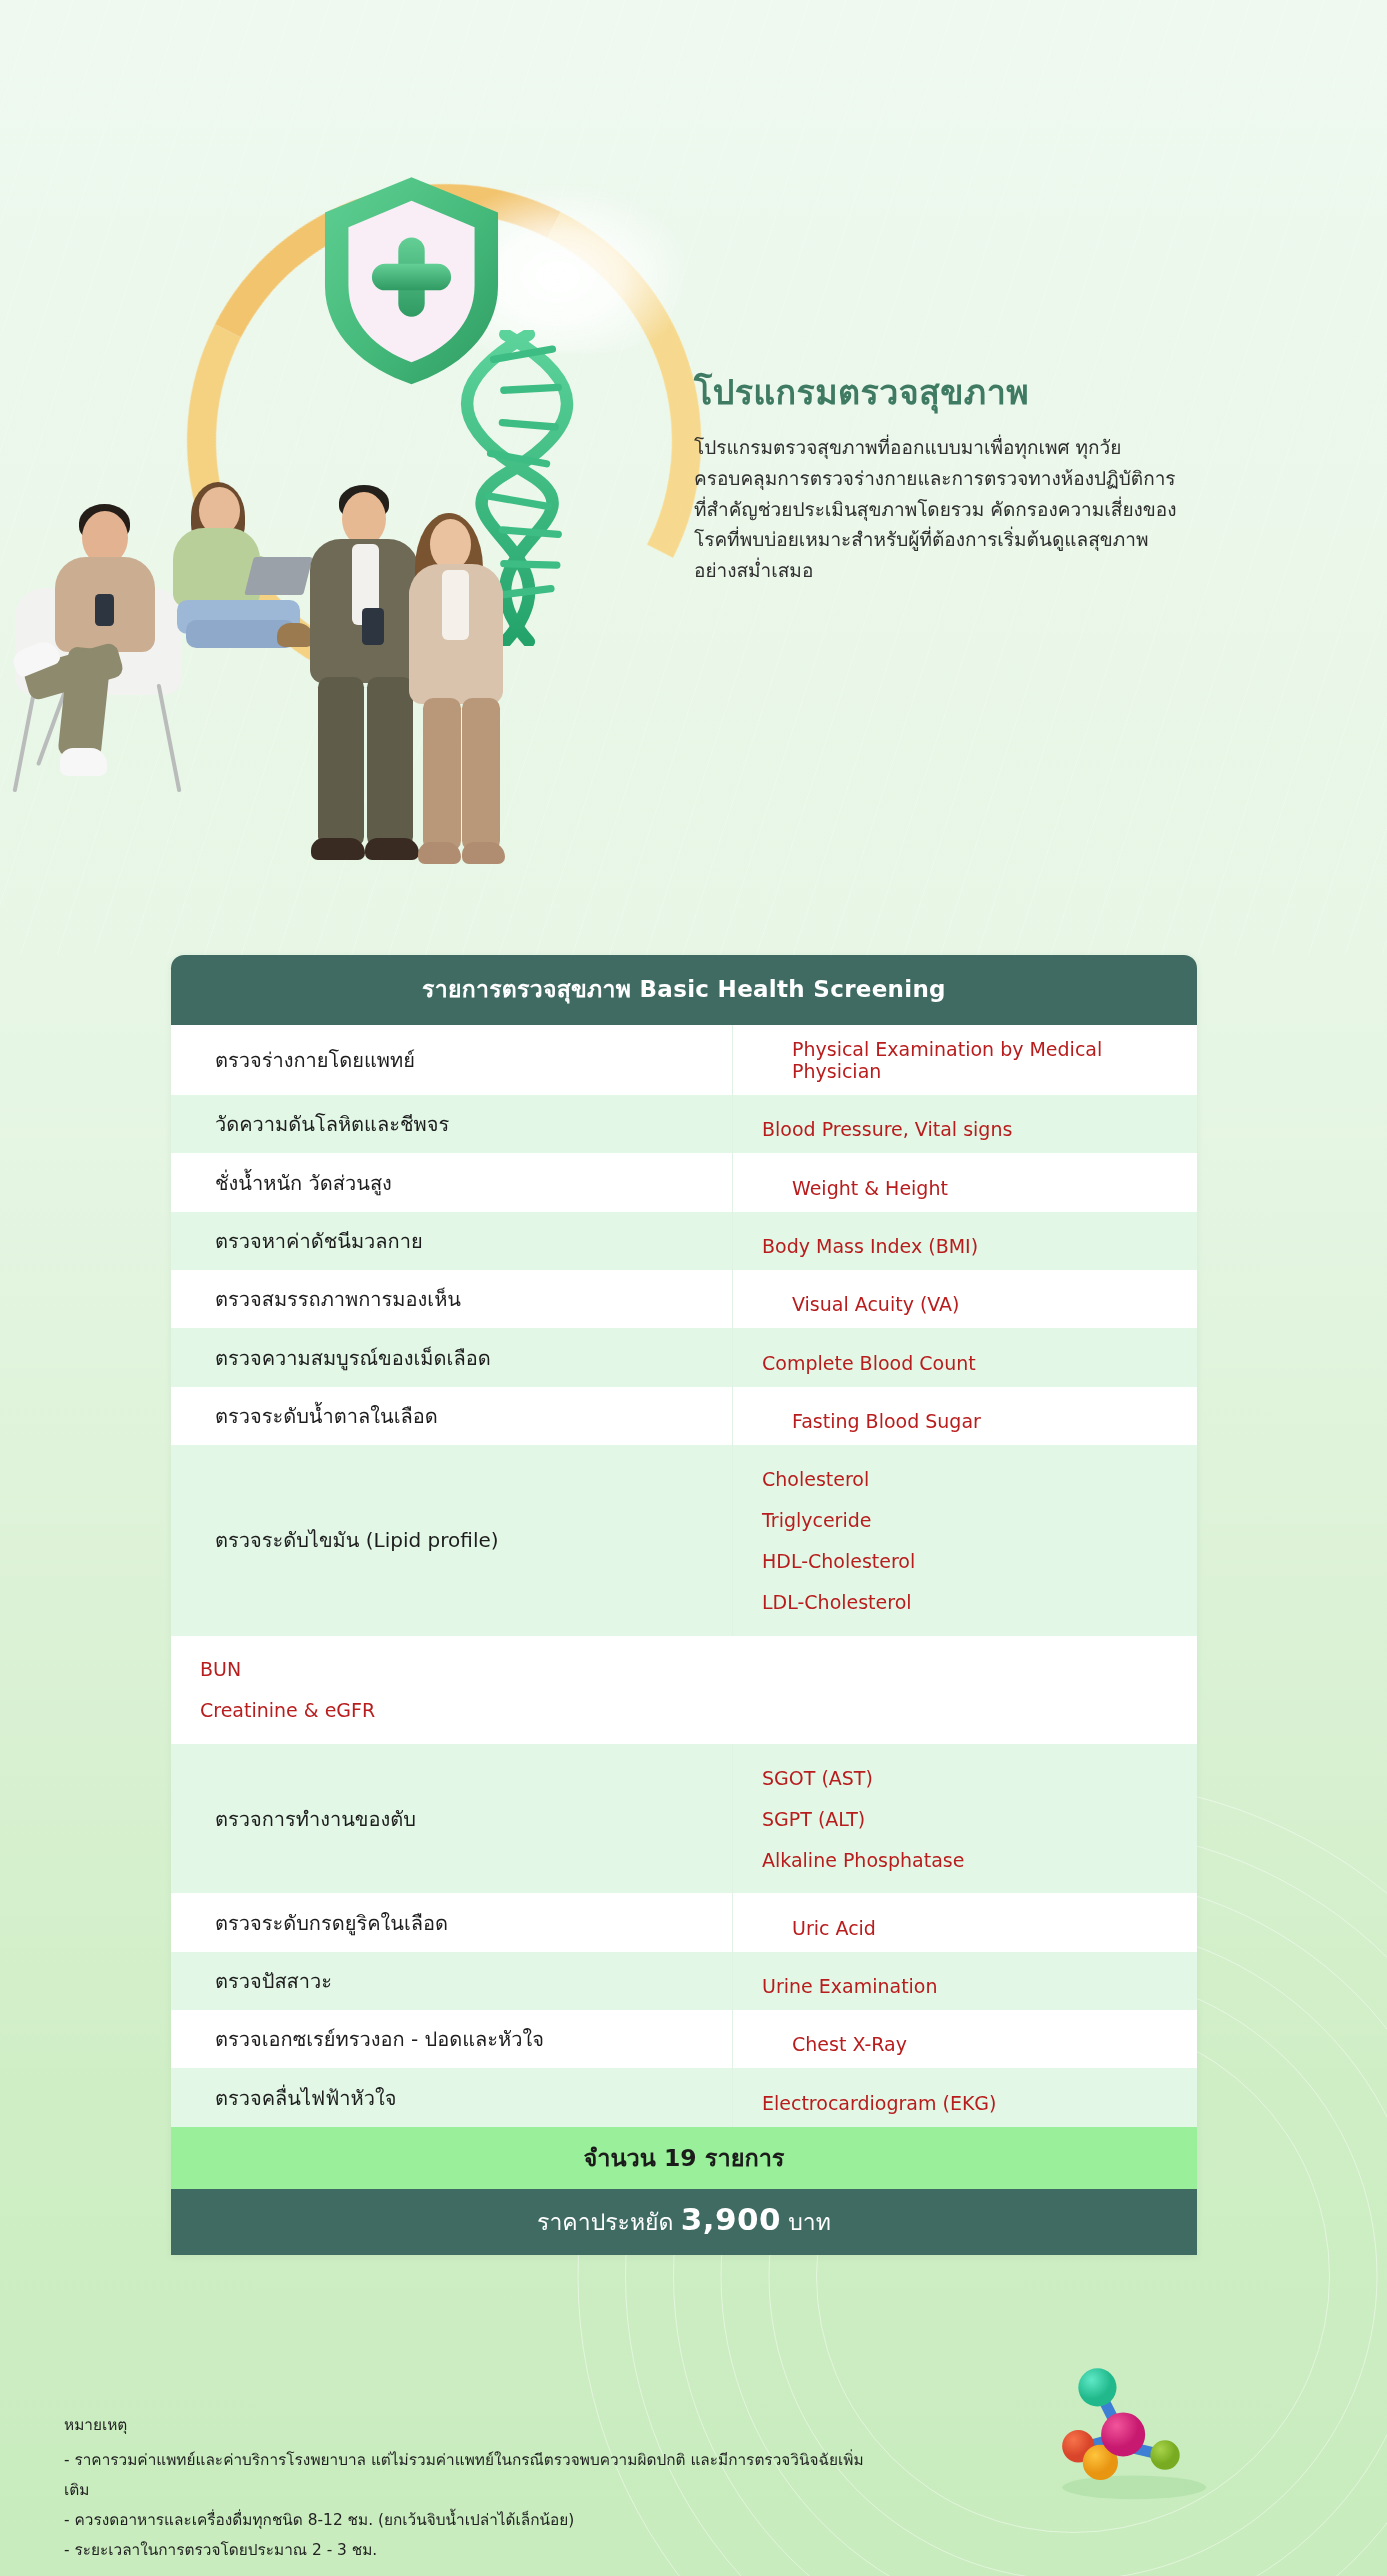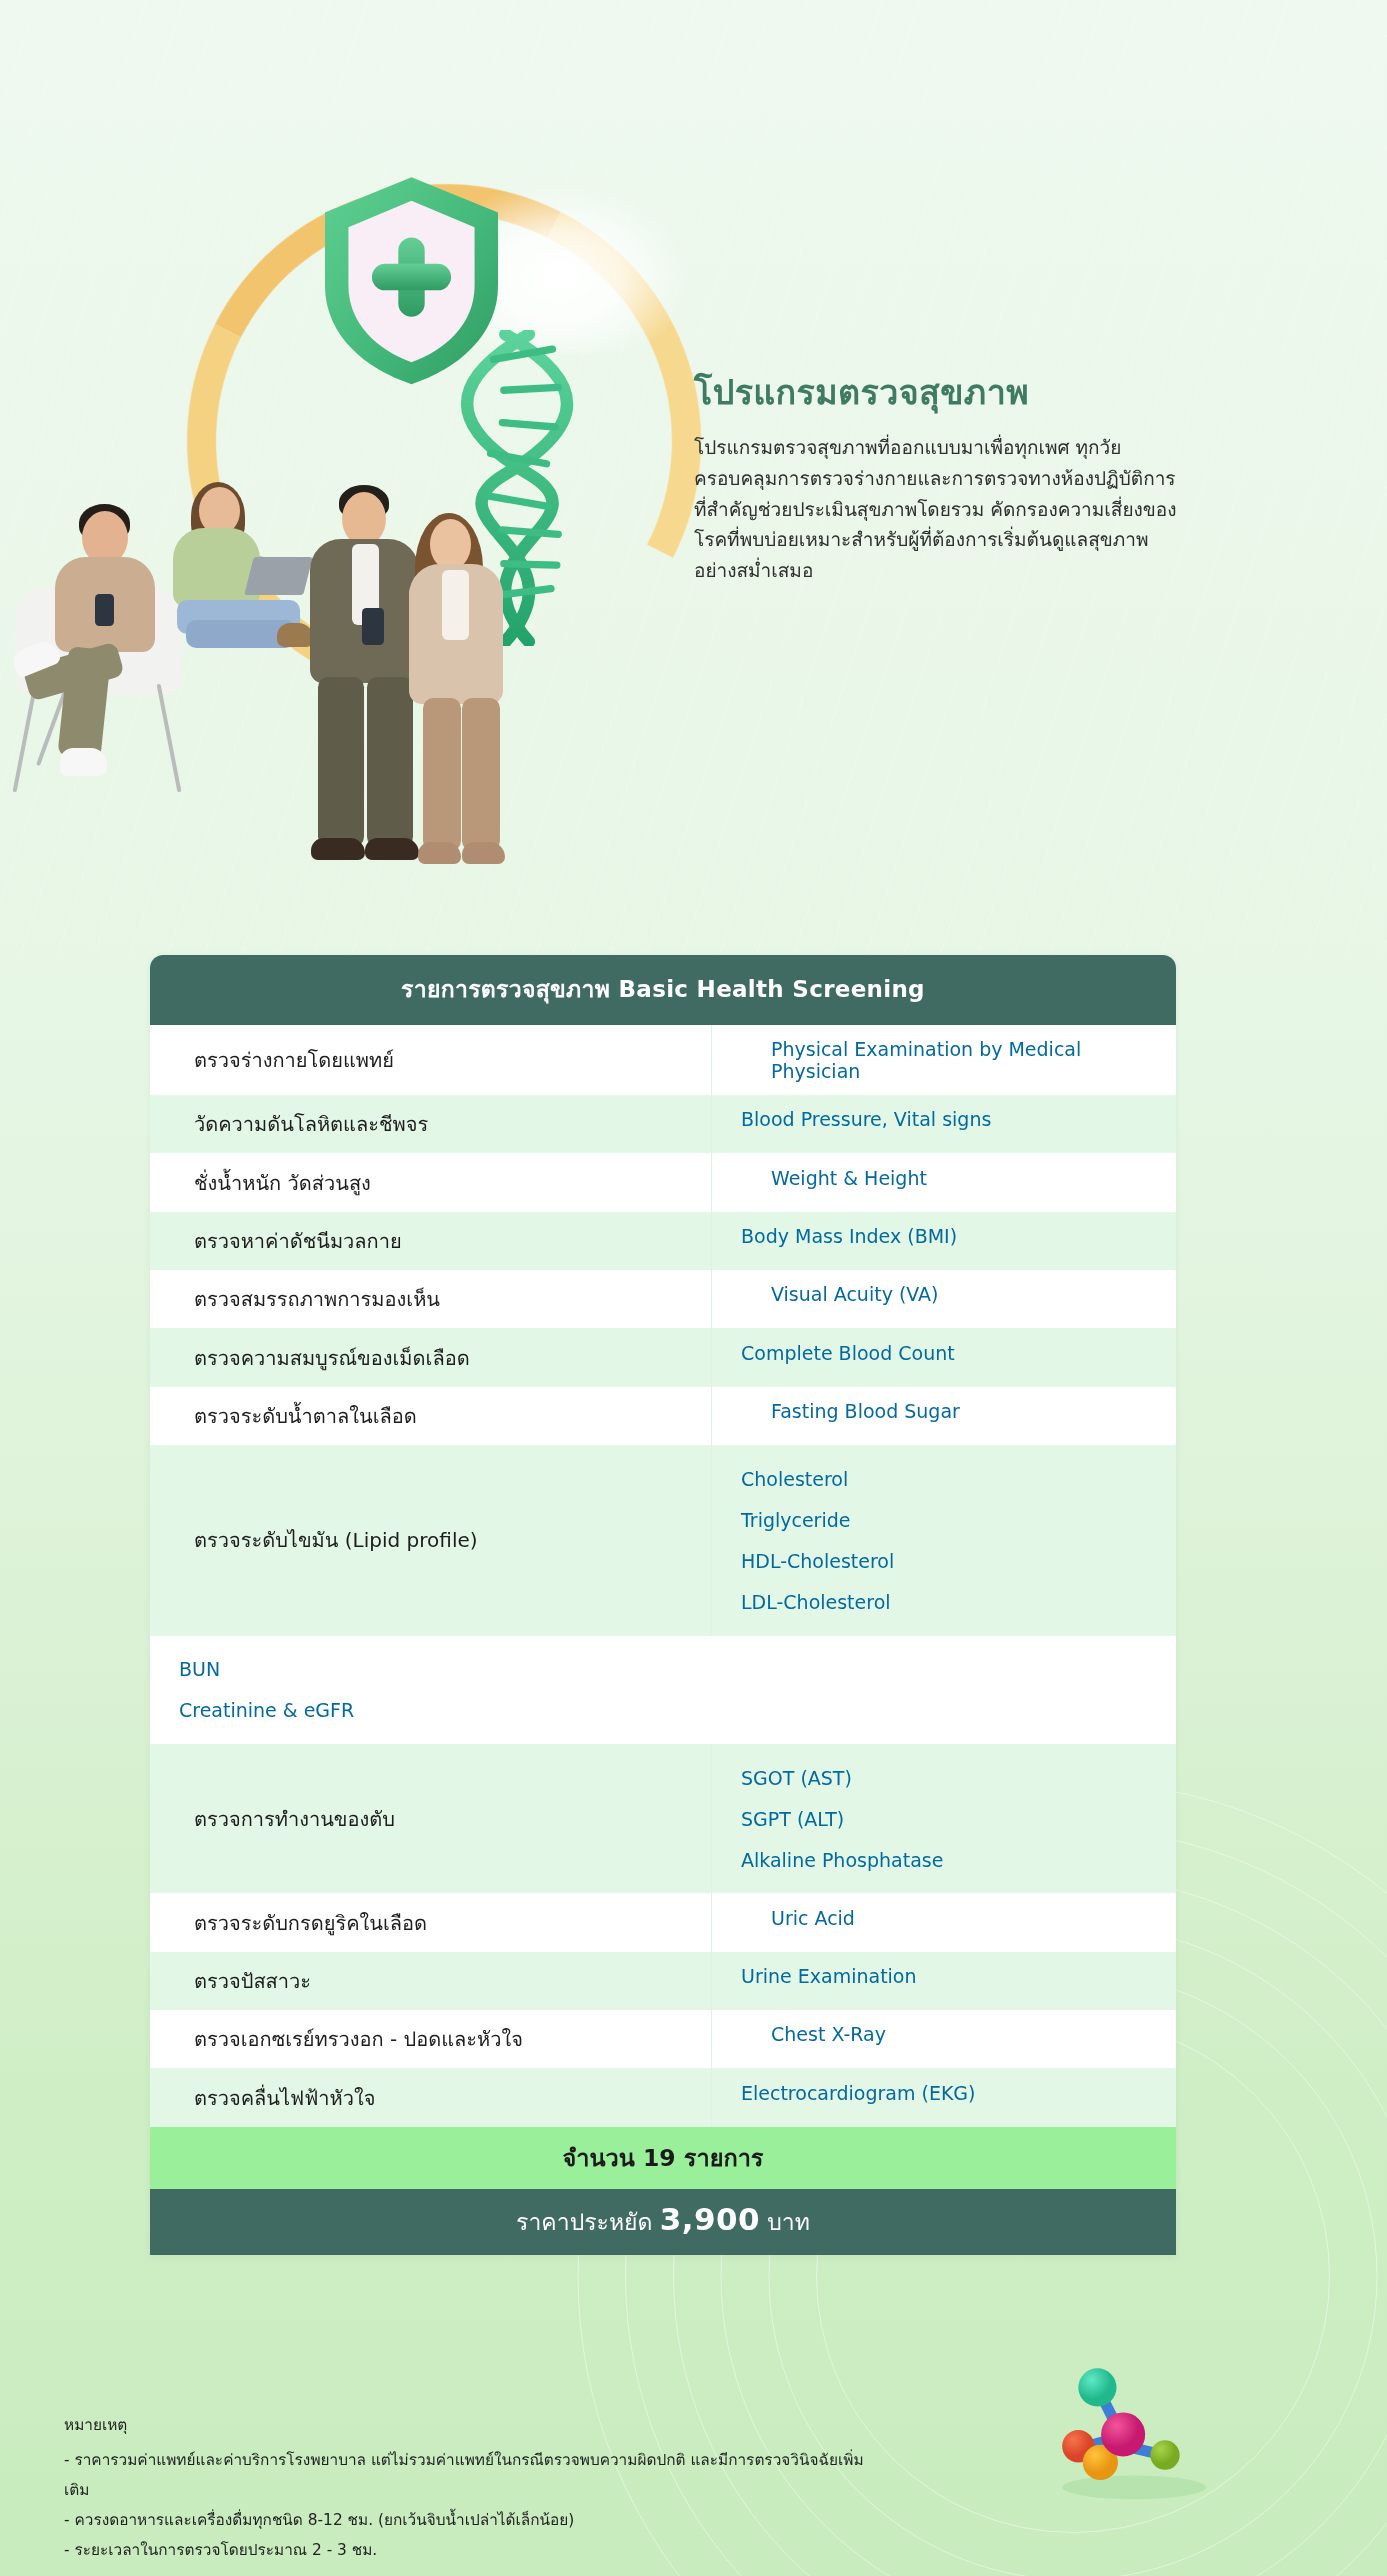--- a/index.html
+++ b/index.html
@@ -95,42 +95,42 @@
   }
   .title-en {
     font-size:32px; font-weight:bold; color:#3f7a63; line-height:1.3;
     letter-spacing:1.5px; margin-top:2.9px;
   }
   .desc { margin-top:19px; font-size:19px; line-height:1.62; color:#2e2e2e; }
   .desc p { margin:0; }
 
   
   .table-wrap {
-    position:absolute; left:150px; top:955px; width:1026px;
+    position:absolute; left:171px; top:955px; width:1026px;
     border-radius:13.2px 13.2px 0 0;
     box-shadow:0 1.5px 7.3px rgba(60,100,80,.07);
   }
   .t-head {
     background:#3f6b63; color:#ffffff;
     border-radius:13.2px 13.2px 0 0;
     text-align:center; font-size:23px; font-weight:bold;
     padding:16px 7.3px 17.6px; letter-spacing:0.3px;
   }
   .t-body { background:#ffffff; }
   .row { display:flex; align-items:stretch; }
   .row.alt { background:#e2f7e6; }
   .row.plain { background:#ffffff;gap:30px; }
   .cell-th {
     width:562px; flex:0 0 562px; padding:13.2px 19px 13.2px 44px;
     font-size:20px; color:#1d1d1d; display:flex; align-items:center;
     border-right:1.5px solid #dff2e3;
   }
   .cell-en {
     flex:1; padding:13.2px 19px 13.2px 29px;
-    font-size:19px; color:#0369a1; display:flex; flex-direction:column; justify-content:flex-start;
+    font-size:19px; color:#b91c1c; display:flex; flex-direction:column; justify-content:flex-end;
   }
   .cell-en .sub { padding:9.5px 0; }
   .cell-th.tall { align-items:center; }
 
   .t-count {
     background:#9af09a; text-align:center;
     font-size:23.5px; font-weight:bold; color:#1b1b1b;
     padding:11.7px 7.3px 13.2px;
   }
   .t-price {

